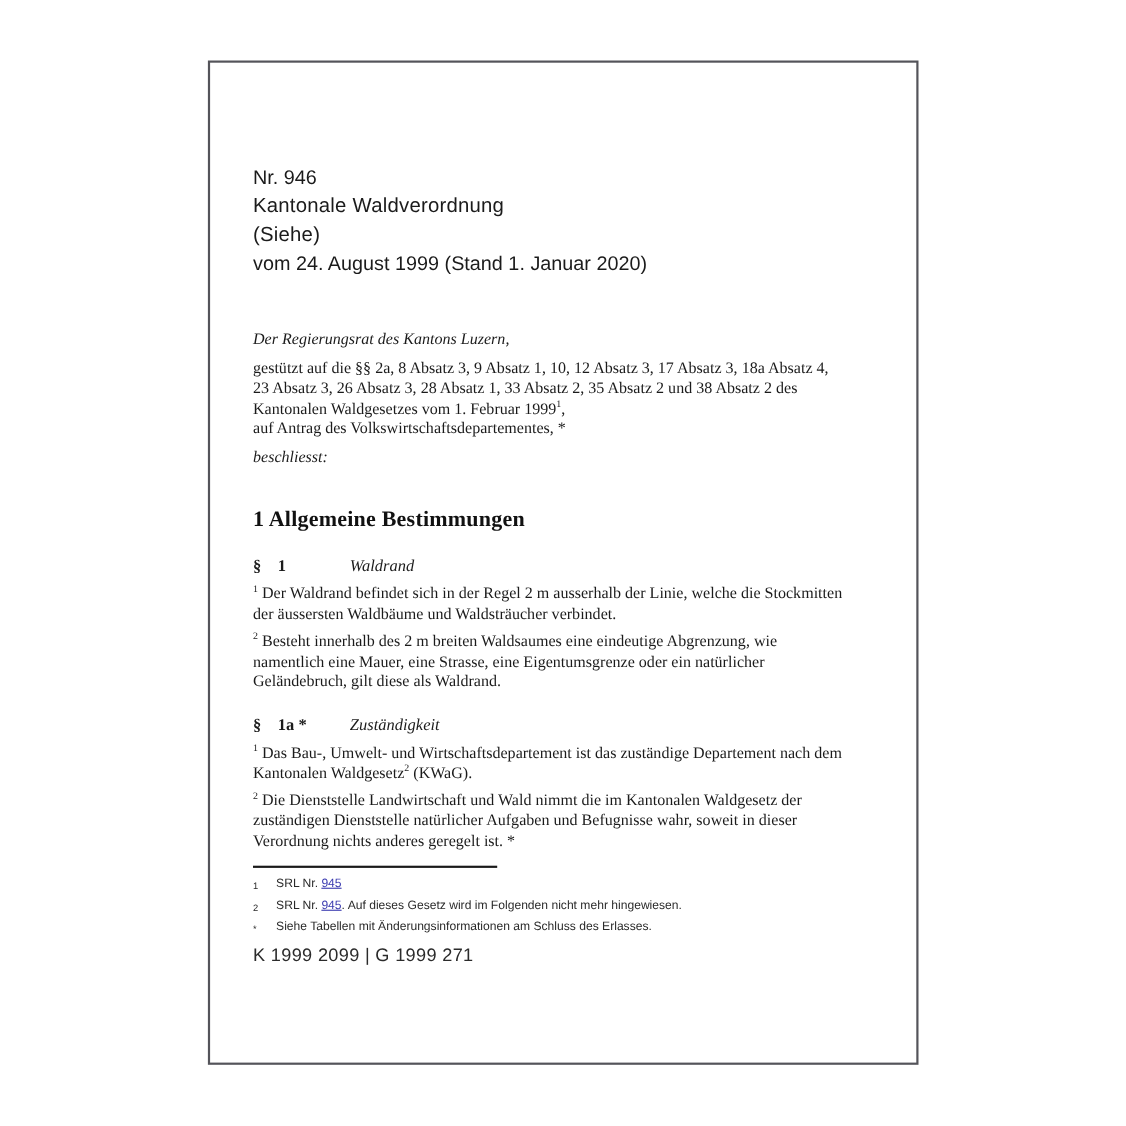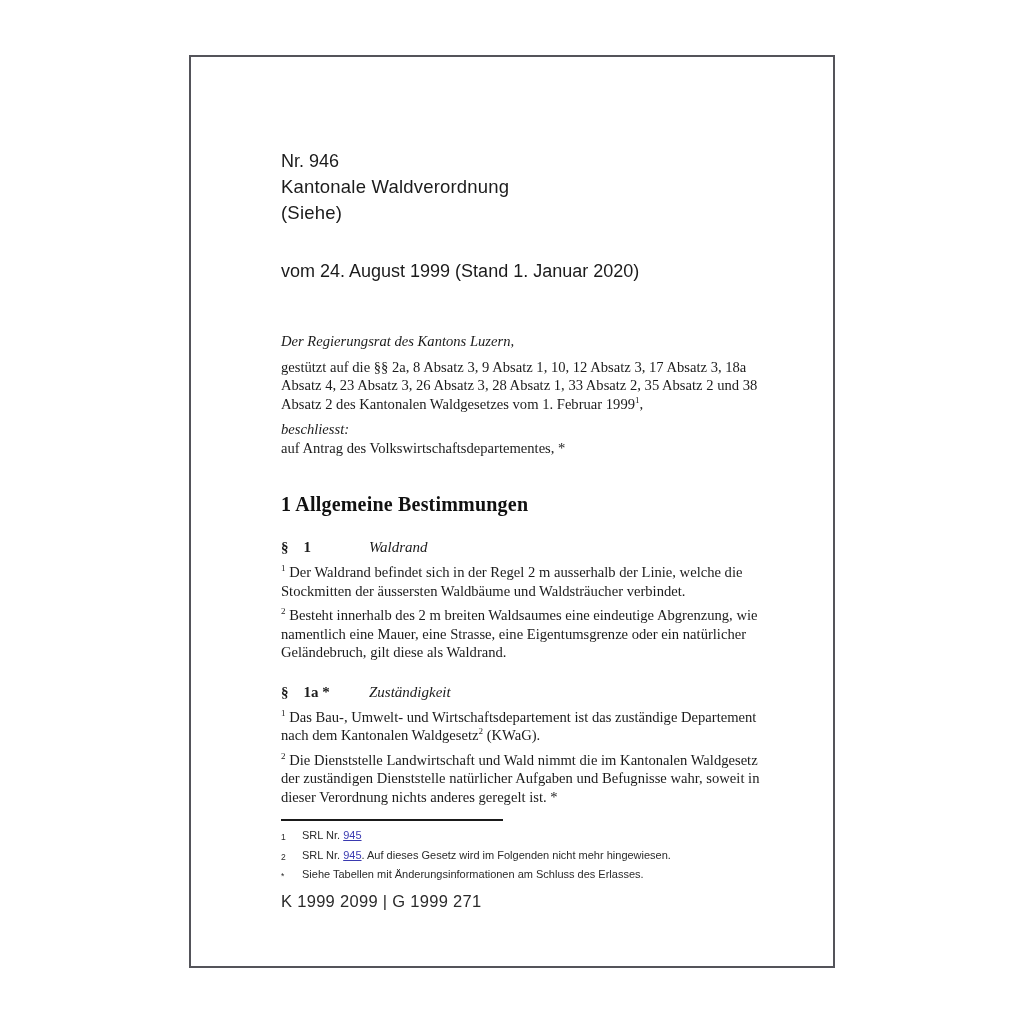--- a/index.html
+++ b/index.html
@@ -10,42 +10,41 @@
     height: 1024px;
     overflow: hidden;
   }
   .page {
     box-sizing: border-box;
     width: 646px;
     height: 913px;
     margin: 55px auto 0 auto;
     background: #ffffff;
     border: 2px solid #54545a;
-    padding: 91px 64px 0 90px;
+    padding: 91px 64px 0 39px;
     font-family: "Liberation Serif", serif;
     color: #1b1b1b;
   }
   
   .doc-number {
     font-family: "Liberation Sans", sans-serif;
     font-size: 18px;
     line-height: 26px;
   }
   .doc-title, .doc-abbrev {
     font-family: "Liberation Sans", sans-serif;
     font-size: 18.5px;
     font-weight: normal;
     line-height: 26px;
     letter-spacing: 0.2px;
   }
   .date-line {
     font-family: "Liberation Sans", sans-serif;
     font-size: 18px;
     line-height: 26px;
-    margin-top: 32px;
   }
   
   .body-text {
     font-size: 14.6px;
     line-height: 18.5px;
   }
   .preamble-actor {
     font-style: italic;
     margin-top: 48px;
   }
@@ -127,23 +126,23 @@
 
   <div class="doc-number">Nr. 946</div>
   <div class="doc-title">Kantonale Waldverordnung</div>
   <div class="doc-abbrev">(Siehe)</div>
   <div class="date-line">vom 24. August 1999 (Stand 1. Januar 2020)</div>
 
   <div class="body-text preamble-actor">Der Regierungsrat des Kantons Luzern,</div>
 
   <div class="body-text legal-basis"><span>gestützt auf die §§ 2a, 8 Absatz 3, 9 Absatz 1, 10, 12 Absatz 3, 17 Absatz 3, 18a Absatz 4, 23 Absatz 3, 26 Absatz 3, 28 Absatz 1, 33 Absatz 2, 35 Absatz 2 und 38 Absatz 2 des Kantonalen Waldgesetzes vom 1. Februar 1999</span><sup class="fnref">1</sup><span>,</span></div>
 
+  <div class="body-text motion-line">auf Antrag des Volkswirtschaftsdepartementes, *</div>
+
   <div class="body-text resolution">beschliesst:</div>
-
-  <div class="body-text motion-line">auf Antrag des Volkswirtschaftsdepartementes, *</div>
 
   <div class="chapter-heading">1 Allgemeine Bestimmungen</div>
 
   <div class="sec-head">
     <span class="sec-label">§ 1</span>
     <span class="sec-title">Waldrand</span>
   </div>
   <div class="body-text para"><sup class="fnref">1</sup> <span>Der Waldrand befindet sich in der Regel 2 m ausserhalb der Linie, welche die Stockmitten der äussersten Waldbäume und Waldsträucher verbindet.</span></div>
   <div class="body-text para"><sup class="fnref">2</sup> <span>Besteht innerhalb des 2 m breiten Waldsaumes eine eindeutige Abgrenzung, wie namentlich eine Mauer, eine Strasse, eine Eigentumsgrenze oder ein natürlicher Geländebruch, gilt diese als Waldrand.</span></div>
 

